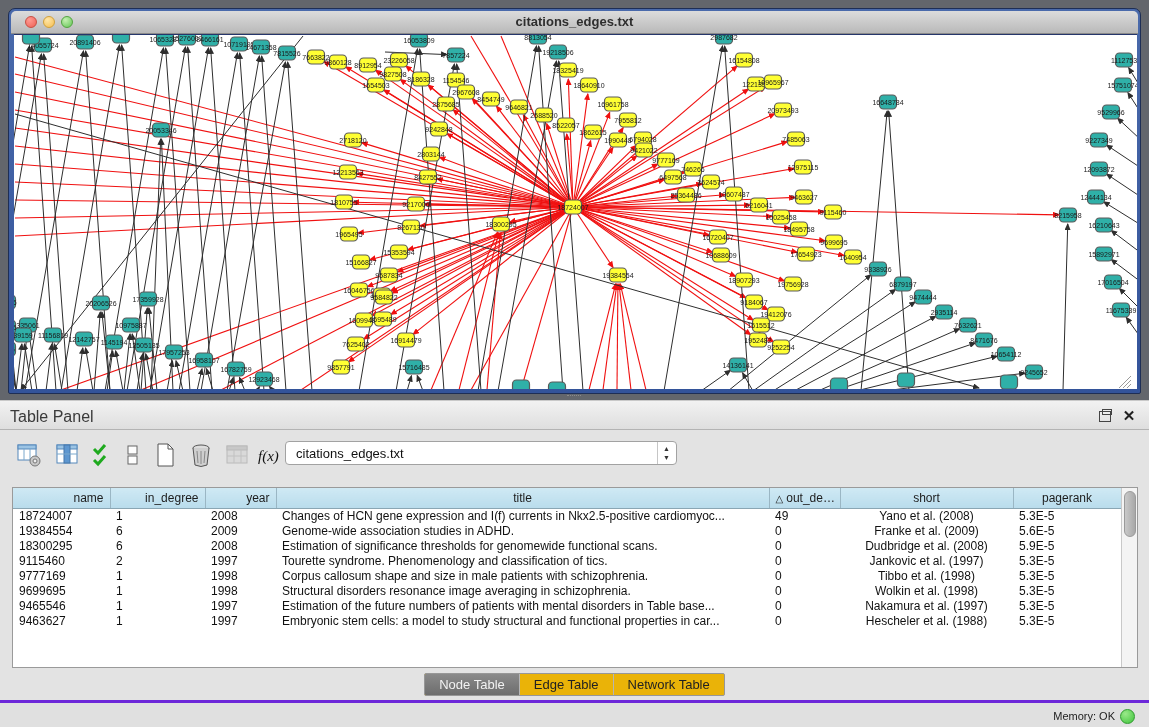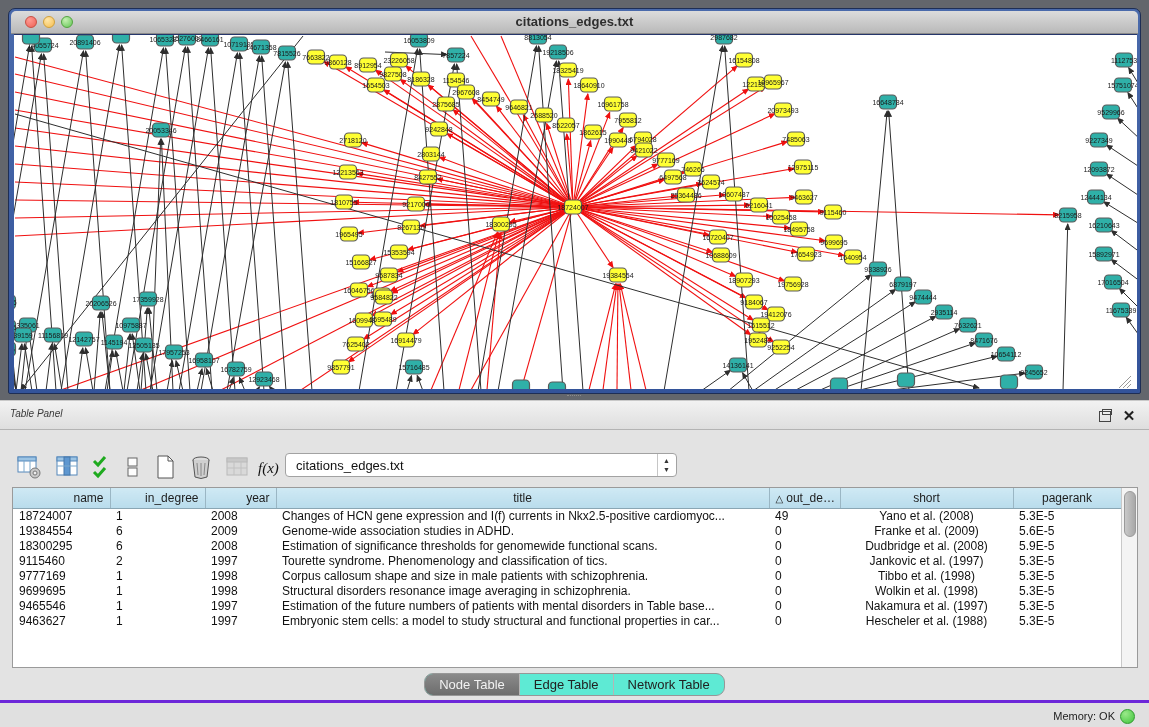--- a/index.html
+++ b/index.html
@@ -20,29 +20,29 @@
   .tl.r{left:14px;background:radial-gradient(circle at 35% 30%,#ff9a92,#ee6055);border:1px solid #c84f43;}
   .tl.y{left:32px;background:radial-gradient(circle at 35% 30%,#ffe6a8,#f5bd4f);border:1px solid #d0a03c;}
   .tl.g{left:50px;background:radial-gradient(circle at 35% 30%,#c5f0b2,#62c554);border:1px solid #53a441;}
   .canvas{position:absolute;left:5px;top:25px;width:1123px;height:354px;background:#ffffff;
           border-top:1px solid #26366b;}
   .canvas svg{position:absolute;left:0;top:0;}
   
   .panelbar{position:absolute;left:0;top:400px;width:1149px;height:30px;box-sizing:border-box;
             background:linear-gradient(180deg,#f2f2f2,#dedede);border-top:1px solid #c9c9c9;
             border-bottom:1px solid #b3b3b3;}
-  .panelbar .ptitle{position:absolute;left:10px;top:7px;font-size:10px;color:#3a3a3a;font-style:italic;}
+  .panelbar .ptitle{position:absolute;left:10px;top:7px;font-size:16px;color:#3a3a3a;}
   .pbtn{position:absolute;top:7px;width:16px;height:16px;cursor:default;}
   .floatbtn{right:36px;}
   .floatbtn .sq{position:absolute;left:2px;top:3px;width:10px;height:9px;border:1px solid #444;}
   .floatbtn .sq2{position:absolute;left:5px;top:1px;width:8px;height:4px;border:1px solid #444;background:#eee;}
   .closebtn{right:12px;font-size:15px;font-weight:bold;color:#222;line-height:16px;text-align:center;}
   .panelbody{position:absolute;left:0;top:430px;width:1149px;height:270px;background:#e3e3e3;}
   
-  .toolbar{position:absolute;left:0;top:8px;height:36px;width:100%;margin-top:12px;}
+  .toolbar{position:absolute;left:0;top:8px;height:36px;width:100%;}
   .tbtn{position:absolute;top:2px;width:30px;height:30px;}
   .tbtn svg{position:absolute;left:2px;top:2px;}
   .combo{position:absolute;left:285px;top:3px;width:392px;height:24px;background:#fff;
          border:1px solid #a2a2a2;border-radius:4px;box-sizing:border-box;}
   .combo .cval{position:absolute;left:10px;top:4px;font-size:13px;color:#111;}
   .combo .stepper{position:absolute;right:0;top:0;width:18px;height:100%;border-left:1px solid #c6c6c6;}
   .combo .stepper div{position:absolute;left:5px;font-size:7px;color:#333;}
   
   .tablewrap{position:absolute;left:12px;top:57px;width:1126px;height:181px;background:#fff;
              border:1px solid #9a9a9a;box-sizing:border-box;overflow:hidden;}
@@ -55,22 +55,22 @@
       overflow:hidden;box-sizing:border-box;}
   th.al-r{text-align:right}th.al-c{text-align:center}th.al-l{text-align:left}
   td.al-c{text-align:center}
   .sorttri{font-size:10px;margin-right:3px;color:#222;}
   .vscroll{position:absolute;right:0;top:0;width:16px;height:100%;background:#f4f4f4;
            border-left:1px solid #c9c9c9;box-sizing:border-box;}
   .vthumb{position:absolute;left:2px;top:3px;width:10px;height:44px;border-radius:6px;
           background:linear-gradient(90deg,#c9c9c9,#a8a8a8);border:1px solid #9a9a9a;}
   
   .tabsrow{position:absolute;left:0;top:243px;width:100%;height:24px;text-align:center;}
-  .seg{display:inline-flex;border:1px solid #979797;border-radius:9px;overflow:hidden;
-       background:#5eead4;height:21px;}
+  .seg{display:inline-flex;border:1px solid #979797;border-radius:2px;overflow:hidden;
+       background:#eab308;height:21px;}
   .seg .tab{padding:2px 14px;font-size:13px;color:#222;line-height:17px;border-right:1px solid #b5b5b5;}
   .seg .tab:last-child{border-right:none;}
   .seg .tab.sel{background:linear-gradient(180deg,#8a8a8a,#6d6d6d);color:#f2f2f2;}
   
   .statusbar{position:absolute;left:0;top:700px;width:1149px;height:27px;background:#e0e0e0;
              border-top:3px solid #6d28d9;box-sizing:border-box;}
   .mem{position:absolute;right:34px;top:7px;font-size:11px;color:#222;}
   .memdot{position:absolute;right:14px;top:6px;width:13px;height:13px;border-radius:50%;
           background:radial-gradient(circle at 35% 30%,#9ae98a,#3fc43b);border:1px solid #2f9a2e;}
   .splitter{position:absolute;left:567px;top:395px;width:14px;height:4px;

